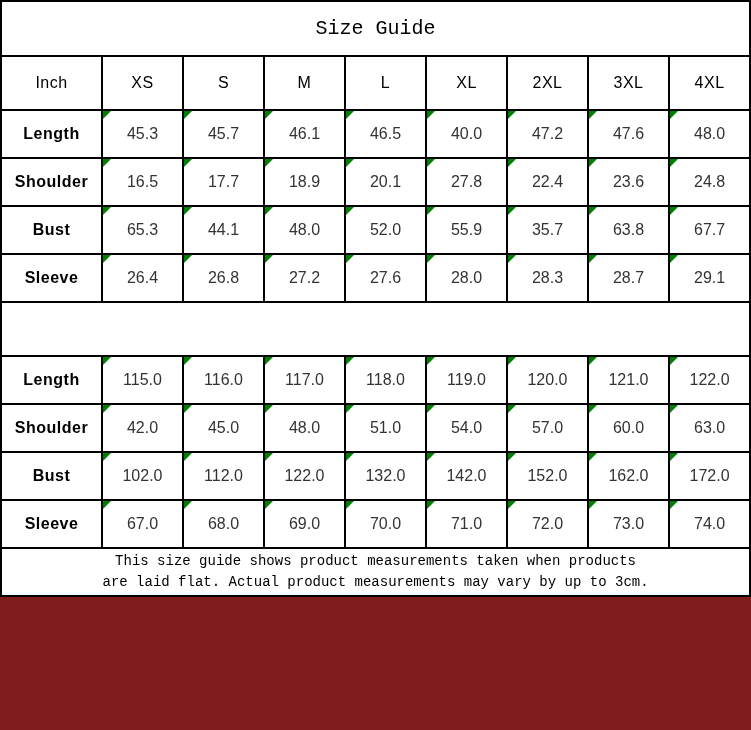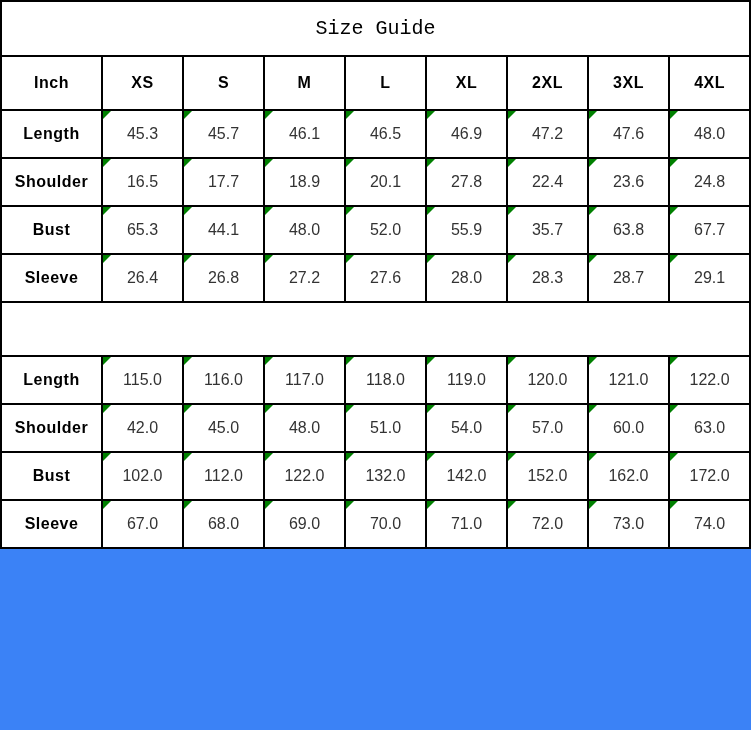--- a/index.html
+++ b/index.html
@@ -6,21 +6,21 @@
     margin: 0;
     padding: 0;
     background: #ffffff;
     width: 751px;
     height: 730px;
     overflow: hidden;
   }
   .sheet {
     width: 751px;
     height: 730px;
-    background: #3b82f6;
+    background: #7f1d1d;
   }
   table.size-guide {
     border-collapse: collapse;
     table-layout: fixed;
     width: 751px;
   }
   table.size-guide td, table.size-guide th {
     border: 2px solid #000000;
     padding: 0;
     text-align: center;
@@ -34,21 +34,21 @@
   tr.title-row td {
     height: 53px;
     font-family: "Liberation Mono", "DejaVu Sans Mono", monospace;
     font-size: 20px;
     font-weight: normal;
     color: #000000;
   }
   tr.head-row th {
     height: 52px;
     font-family: "Liberation Sans", sans-serif;
-    font-weight: bold;
+    font-weight: normal;
     font-size: 16px;
     letter-spacing: 0.5px;
     color: #000000;
   }
   tr.data-row { height: 48px; }
   tr.data-row th.label-cell {
     font-family: "Liberation Sans", sans-serif;
     font-weight: bold;
     font-size: 16px;
     letter-spacing: 0.5px;
@@ -111,21 +111,21 @@
     <th>3XL</th>
     <th>4XL</th>
   </tr>
 
   <tr class="data-row">
     <th class="label-cell">Length</th>
     <td class="value-cell"><span class="tri"></span><span>45.3</span></td>
     <td class="value-cell"><span class="tri"></span><span>45.7</span></td>
     <td class="value-cell"><span class="tri"></span><span>46.1</span></td>
     <td class="value-cell"><span class="tri"></span><span>46.5</span></td>
-    <td class="value-cell"><span class="tri"></span><span>46.9</span></td>
+    <td class="value-cell"><span class="tri"></span><span>40.0</span></td>
     <td class="value-cell"><span class="tri"></span><span>47.2</span></td>
     <td class="value-cell"><span class="tri"></span><span>47.6</span></td>
     <td class="value-cell"><span class="tri"></span><span>48.0</span></td>
   </tr>
 
   <tr class="data-row">
     <th class="label-cell">Shoulder</th>
     <td class="value-cell"><span class="tri"></span><span>16.5</span></td>
     <td class="value-cell"><span class="tri"></span><span>17.7</span></td>
     <td class="value-cell"><span class="tri"></span><span>18.9</span></td>
@@ -206,15 +206,21 @@
     <td class="value-cell"><span class="tri"></span><span>67.0</span></td>
     <td class="value-cell"><span class="tri"></span><span>68.0</span></td>
     <td class="value-cell"><span class="tri"></span><span>69.0</span></td>
     <td class="value-cell"><span class="tri"></span><span>70.0</span></td>
     <td class="value-cell"><span class="tri"></span><span>71.0</span></td>
     <td class="value-cell"><span class="tri"></span><span>72.0</span></td>
     <td class="value-cell"><span class="tri"></span><span>73.0</span></td>
     <td class="value-cell"><span class="tri"></span><span>74.0</span></td>
   </tr>
 
+  <tr class="footer-row">
+    <td colspan="9">
+      <div>This size guide shows product measurements taken when products</div>
+      <div>are laid flat. Actual product measurements may vary by up to 3cm.</div>
+    </td>
+  </tr>
 </tbody>
     </table>
 </div>
 
 </body></html>

